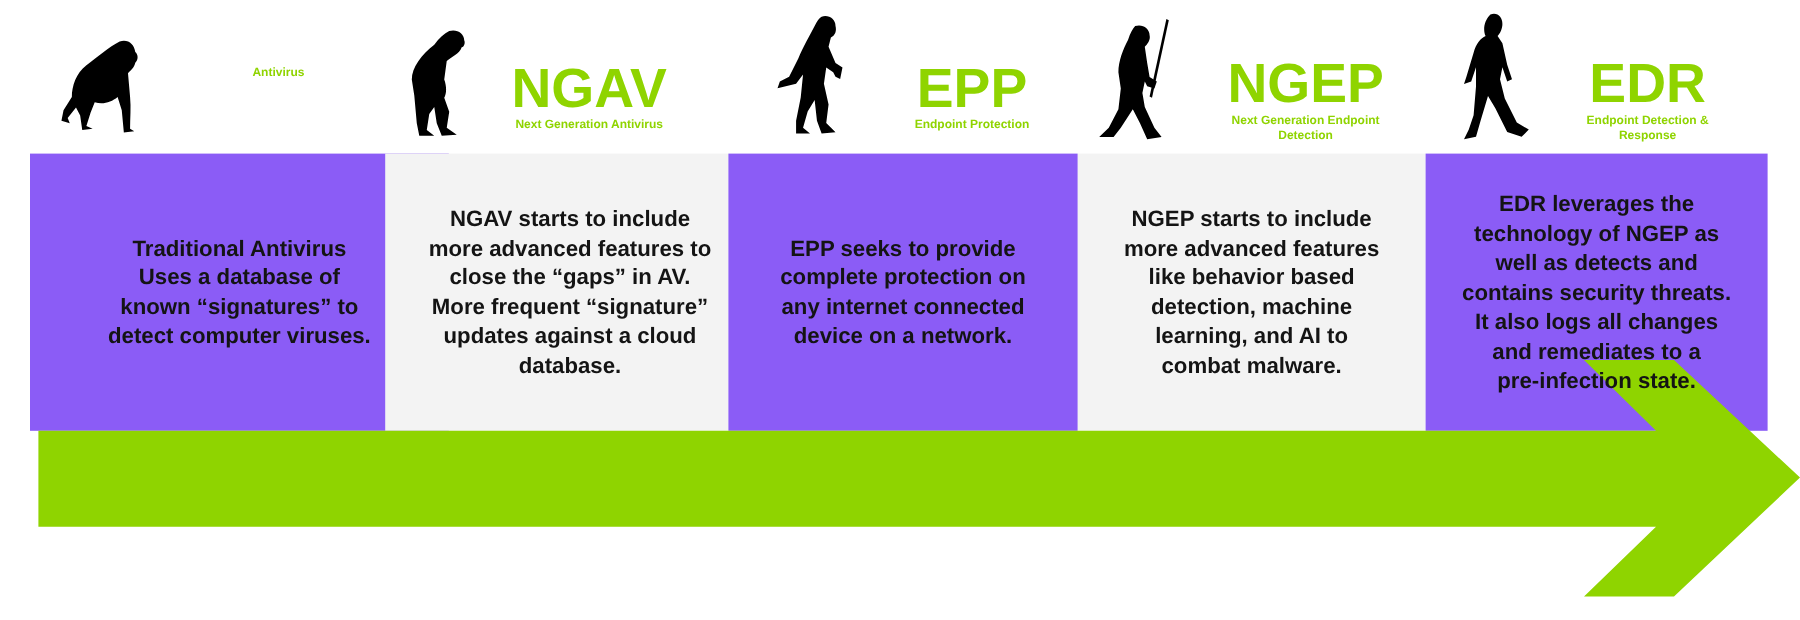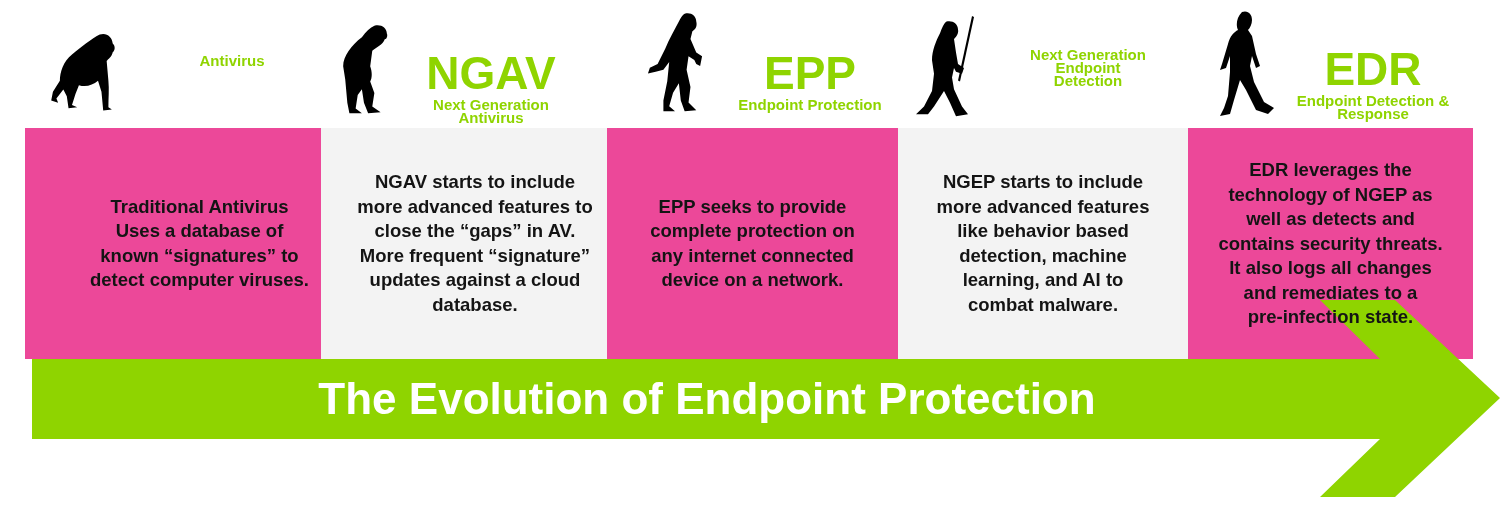--- a/index.html
+++ b/index.html
@@ -7,28 +7,28 @@
          font-family: "Liberation Sans", "DejaVu Sans", sans-serif; }
   .stage { position: absolute; left: 0; top: 0; width: 1500px; height: 517px; }
 
   
   .header { position: absolute; top: 0; height: 128px; }
   .figure { position: absolute; top: 10px; width: 90px; height: 110px; }
   .figure svg { width: 100%; height: 100%; display: block; }
   .acronym-block { position: absolute; top: 44px; text-align: center; }
   .acronym { font-weight: 700; font-size: 46px; line-height: 46px; color: #8fd400;
              letter-spacing: 0px; }
-  .subtitle { font-weight: 700; font-size: 15px; line-height: 13px; color: #8fd400;
+  .subtitle { font-weight: 700; font-size: 10px; line-height: 13px; color: #8fd400;
               margin-top: 2px; }
 
   
   .panel { position: absolute; top: 128px; height: 231px; display: flex;
            align-items: center; justify-content: center; box-sizing: border-box;
            padding: 0 14px; }
-  .panel.gray { background: #ec4899; }
+  .panel.gray { background: #8b5cf6; }
   .panel.light { background: #f3f3f3; }
   .panel-text { font-weight: 700; font-size: 18.5px; line-height: 24.5px; color: #141414;
                 text-align: center; white-space: pre-line; position: relative; z-index: 2; }
 
   
   .arrow { position: absolute; left: 0; top: 0; width: 1500px; height: 517px; z-index: 1; pointer-events: none; }
   .banner-title { position: absolute; left: 32px; top: 359px; width: 1450px; height: 80px;
                   display: flex; align-items: center; justify-content: center;
                   color: #ffffff; font-weight: 700; font-size: 44px; z-index: 3;
                   padding-right: 100px; box-sizing: border-box; }
@@ -74,20 +74,21 @@
   </div>
 
   <div class="header" style="left:898px;width:290px;">
     <div class="figure" style="left:16px;top:14px;width:64px;height:106px;">
       <svg viewBox="0 0 64 110" preserveAspectRatio="none">
         <path fill="#000" d="M58 2 L60 3 L46 70 L44 69 Z"></path>
         <path fill="#000" d="M32 8 C38 6 44 10 44 16 C45 20 42 24 40 26 L42 40 L44 52 L50 56 L48 62 L42 60 L40 56 L38 66 L40 78 L48 96 L54 104 L42 106 L36 92 L30 80 L20 96 L14 104 L2 104 L10 96 L18 80 L20 62 L18 48 C18 38 22 28 26 20 C28 14 30 10 32 8 Z"></path>
       </svg>
     </div>
     <div class="acronym-block" style="left:105px;width:170px;top:46px;">
+      <div class="acronym">NGEP</div>
       <div class="subtitle" style="white-space:pre-line;">Next Generation Endpoint
 Detection</div>
     </div>
   </div>
 
   <div class="header" style="left:1188px;width:312px;">
     <div class="figure" style="left:28px;top:10px;width:62px;height:110px;">
       <svg viewBox="0 0 62 110" preserveAspectRatio="none">
         <path fill="#000" d="M26 2 C32 0 36 4 36 10 C36 14 34 18 32 20 L36 26 L40 44 L44 56 L40 58 L36 46 L34 56 L38 72 L48 92 L58 98 L52 104 L40 100 L30 80 L24 70 L18 90 L14 104 L4 106 L8 98 L12 86 L14 62 L14 46 L10 58 L4 60 L6 54 L12 34 C14 26 18 22 22 20 C20 16 20 8 26 2 Z"></path>
       </svg>
@@ -134,14 +135,13 @@
 contains security threats.
 It also logs all changes
 and remediates to a
 pre-infection state.</div>
   </div>
 
   <svg class="arrow" viewBox="0 0 1500 517">
     <polygon fill="#8fd400" points="32,359 1380,359 1320,300 1395,300 1500,398 1395,497 1320,497 1380,439 32,439"></polygon>
   </svg>
 
-  <div class="banner-title">The Evolution of Endpoint Protection</div>
 </div>
 
 </body></html>

